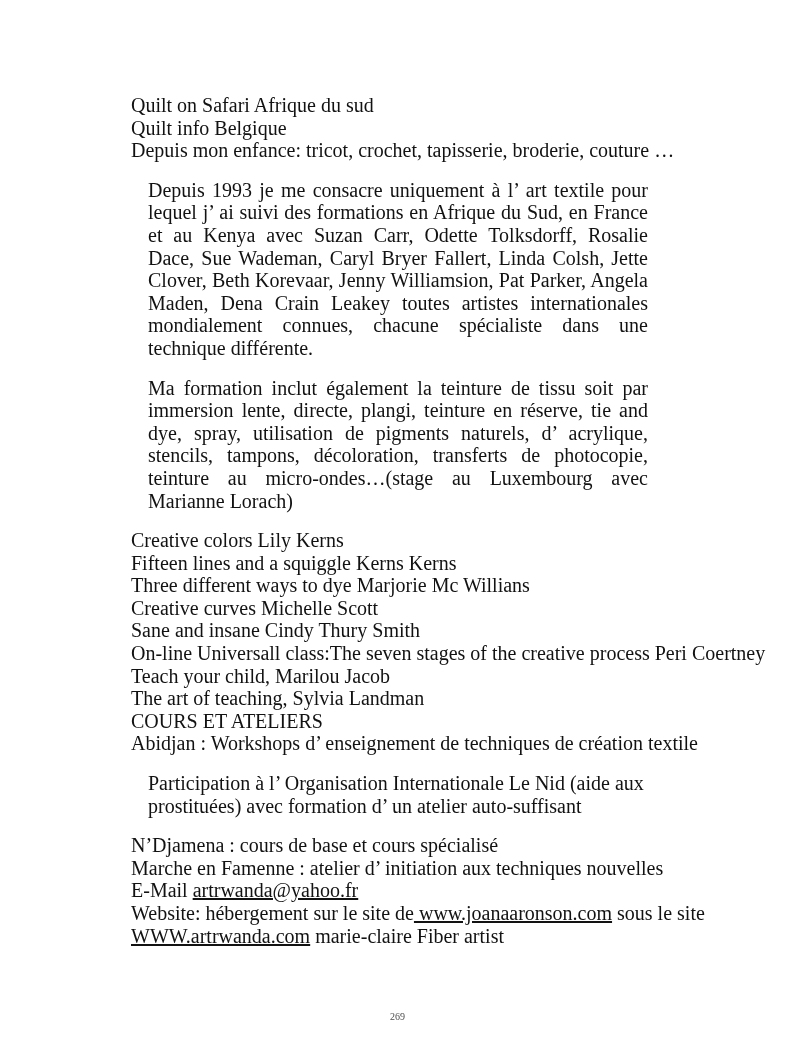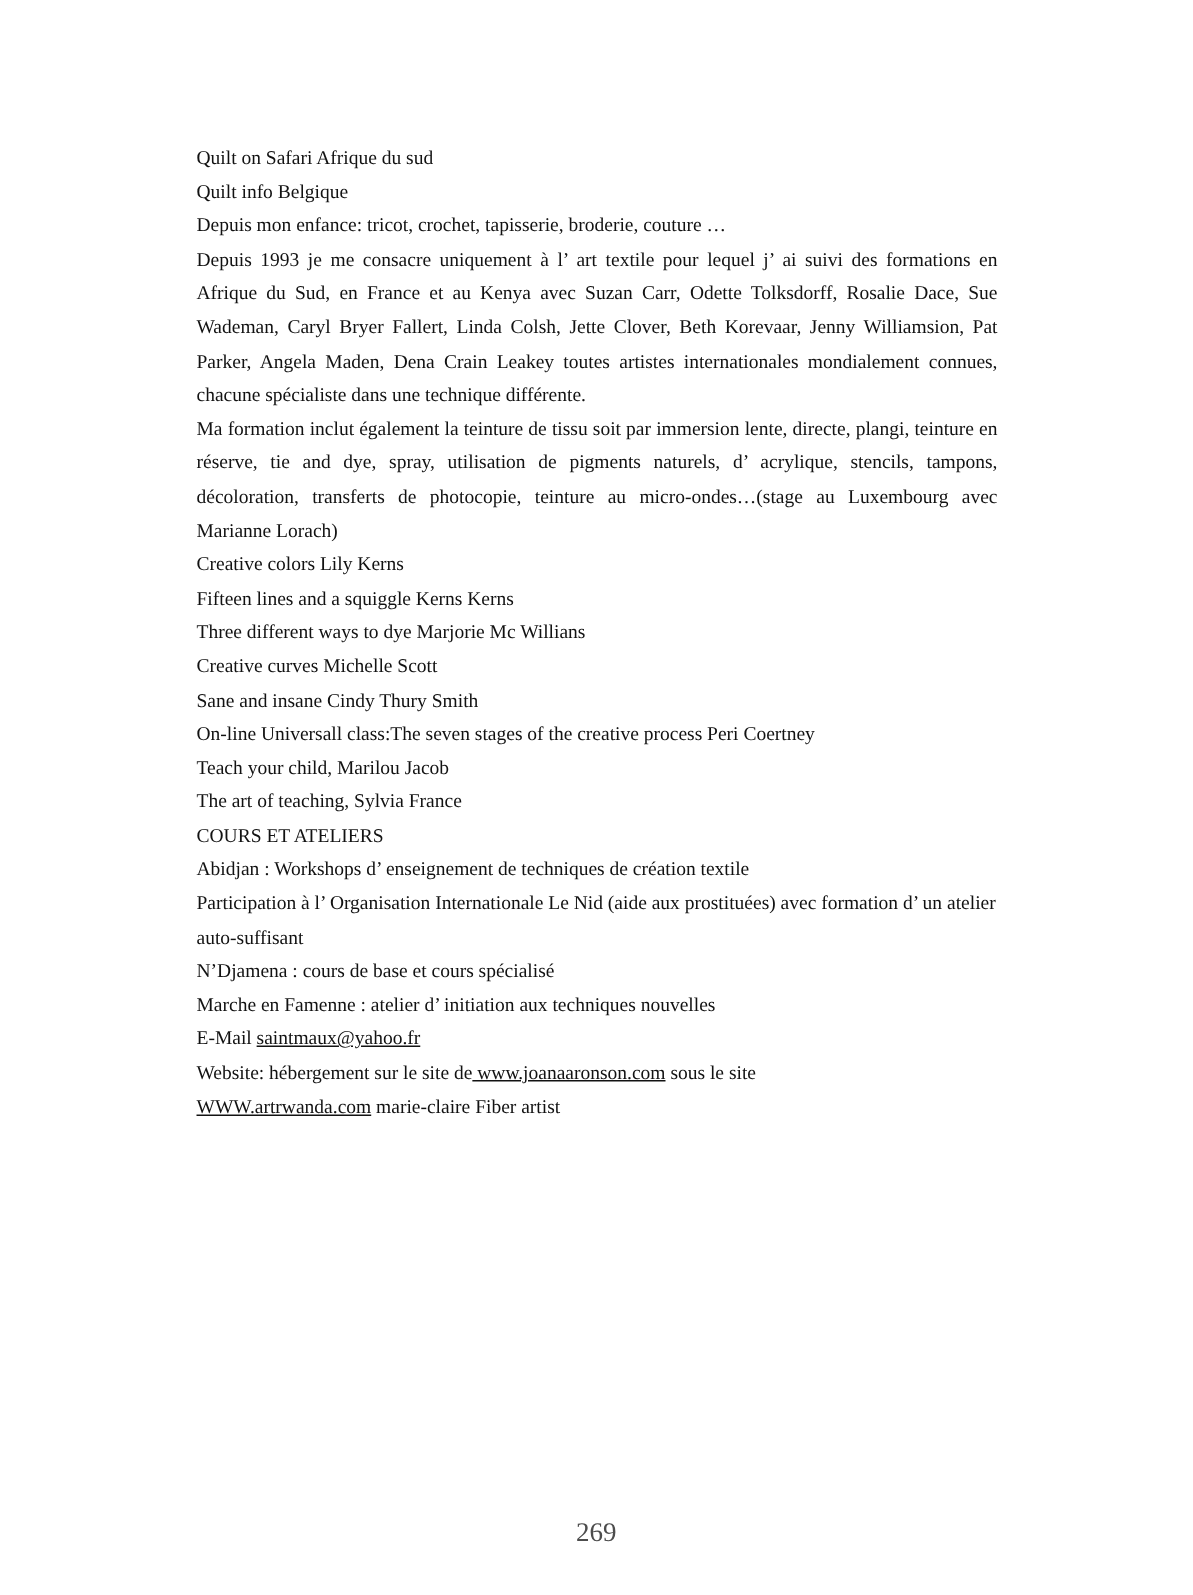--- a/index.html
+++ b/index.html
@@ -14,45 +14,45 @@
     background: #ffffff;
     overflow: hidden;
     font-family: "Liberation Serif", "DejaVu Serif", serif;
     color: #121212;
   }
   .content {
     position: absolute;
     left: 131px;
     top: 94px;
     width: 534px;
-    font-size: 13px;
+    font-size: 20px;
     line-height: 22.6px;
   }
   .line {
     white-space: nowrap;
     margin: 0;
   }
   .para {
-    margin: 0;
+    margin: 17px;
   }
   .para.justify {
     text-align: justify;
   }
   .link {
     color: inherit;
     text-decoration: underline;
     cursor: pointer;
   }
   .footer {
     position: absolute;
     top: 1011px;
     left: 0;
     width: 795px;
     text-align: center;
-    font-size: 18px;
+    font-size: 10px;
     color: #4d4d4d;
   }
 </style>
 </head>
 <body>
 
 <div class="page">
   <div class="content">
 
     <div class="line">Quilt on Safari Afrique du sud</div>
@@ -63,29 +63,29 @@
     <p class="para justify">Ma formation inclut également la teinture de tissu soit par immersion lente, directe, plangi, teinture en réserve, tie and dye, spray, utilisation de pigments naturels, d’ acrylique, stencils, tampons, décoloration, transferts de photocopie, teinture au micro-ondes…(stage au Luxembourg avec Marianne Lorach)</p>
 
     <div class="line">Creative colors Lily Kerns</div>
     <div class="line">Fifteen lines and a squiggle Kerns Kerns</div>
     <div class="line">Three different ways to dye Marjorie Mc Willians</div>
     <div class="line">Creative curves Michelle Scott</div>
     <div class="line">Sane and insane Cindy Thury Smith</div>
     <div class="line">On-line Universall class:The seven stages of the creative process Peri Coertney</div>
 
     <div class="line">Teach your child, Marilou Jacob</div>
-    <div class="line">The art of teaching, Sylvia France</div>
+    <div class="line">The art of teaching, Sylvia Landman</div>
 
     <div class="line">COURS ET ATELIERS</div>
     <div class="line">Abidjan : Workshops d’ enseignement de techniques de création textile</div>
     <p class="para">Participation à l’ Organisation Internationale Le Nid (aide aux prostituées) avec formation d’ un atelier auto-suffisant</p>
     <div class="line">N’Djamena : cours de base et cours spécialisé</div>
     <div class="line">Marche en Famenne : atelier d’ initiation aux techniques nouvelles</div>
 
-    <div class="line"><span>E-Mail </span><a class="link">saintmaux@yahoo.fr</a></div>
+    <div class="line"><span>E-Mail </span><a class="link">artrwanda@yahoo.fr</a></div>
 
     <div class="line"><span>Website: hébergement sur le site de</span><a class="link"> www.joanaaronson.com</a><span> sous le site</span></div>
 
     <div class="line"><a class="link">WWW.artrwanda.com</a><span> marie-claire Fiber artist</span></div>
 
   </div>
 
   <div class="footer">
     <span>269</span>
   </div>

